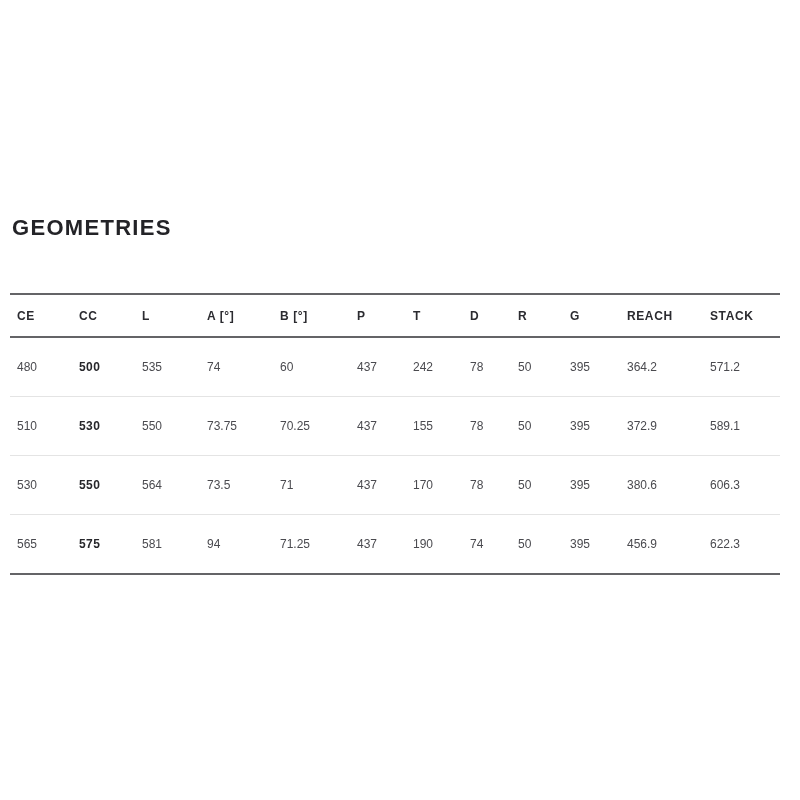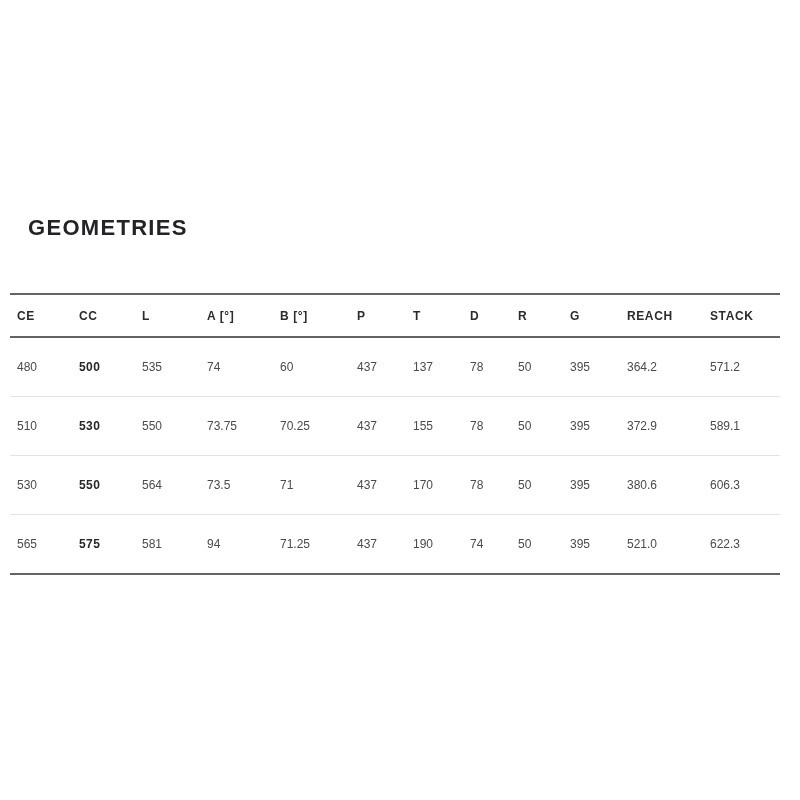--- a/index.html
+++ b/index.html
@@ -9,21 +9,21 @@
   }
   body {
     position: relative;
     width: 800px;
     height: 800px;
     overflow: hidden;
     font-family: "Liberation Sans", sans-serif;
   }
   .page-title {
     position: absolute;
-    left: 28px;
+    left: 12px;
     top: 215px;
     font-size: 22px;
     font-weight: 700;
     letter-spacing: 1.3px;
     color: #232327;
   }
   table.geo-table {
     position: absolute;
     left: 10px;
     top: 293px;
@@ -112,21 +112,21 @@
       </tr>
   </thead>
   <tbody>
       <tr>
         <td>480</td>
         <td class="bold">500</td>
         <td>535</td>
         <td>74</td>
         <td>60</td>
         <td>437</td>
-        <td>137</td>
+        <td>242</td>
         <td>78</td>
         <td>50</td>
         <td>395</td>
         <td>364.2</td>
         <td>571.2</td>
       </tr>
       <tr>
         <td>510</td>
         <td class="bold">530</td>
         <td>550</td>
@@ -158,17 +158,17 @@
         <td>565</td>
         <td class="bold">575</td>
         <td>581</td>
         <td>94</td>
         <td>71.25</td>
         <td>437</td>
         <td>190</td>
         <td>74</td>
         <td>50</td>
         <td>395</td>
-        <td>521.0</td>
+        <td>456.9</td>
         <td>622.3</td>
       </tr>
     </tbody>
 </table>
 
 </body></html>

